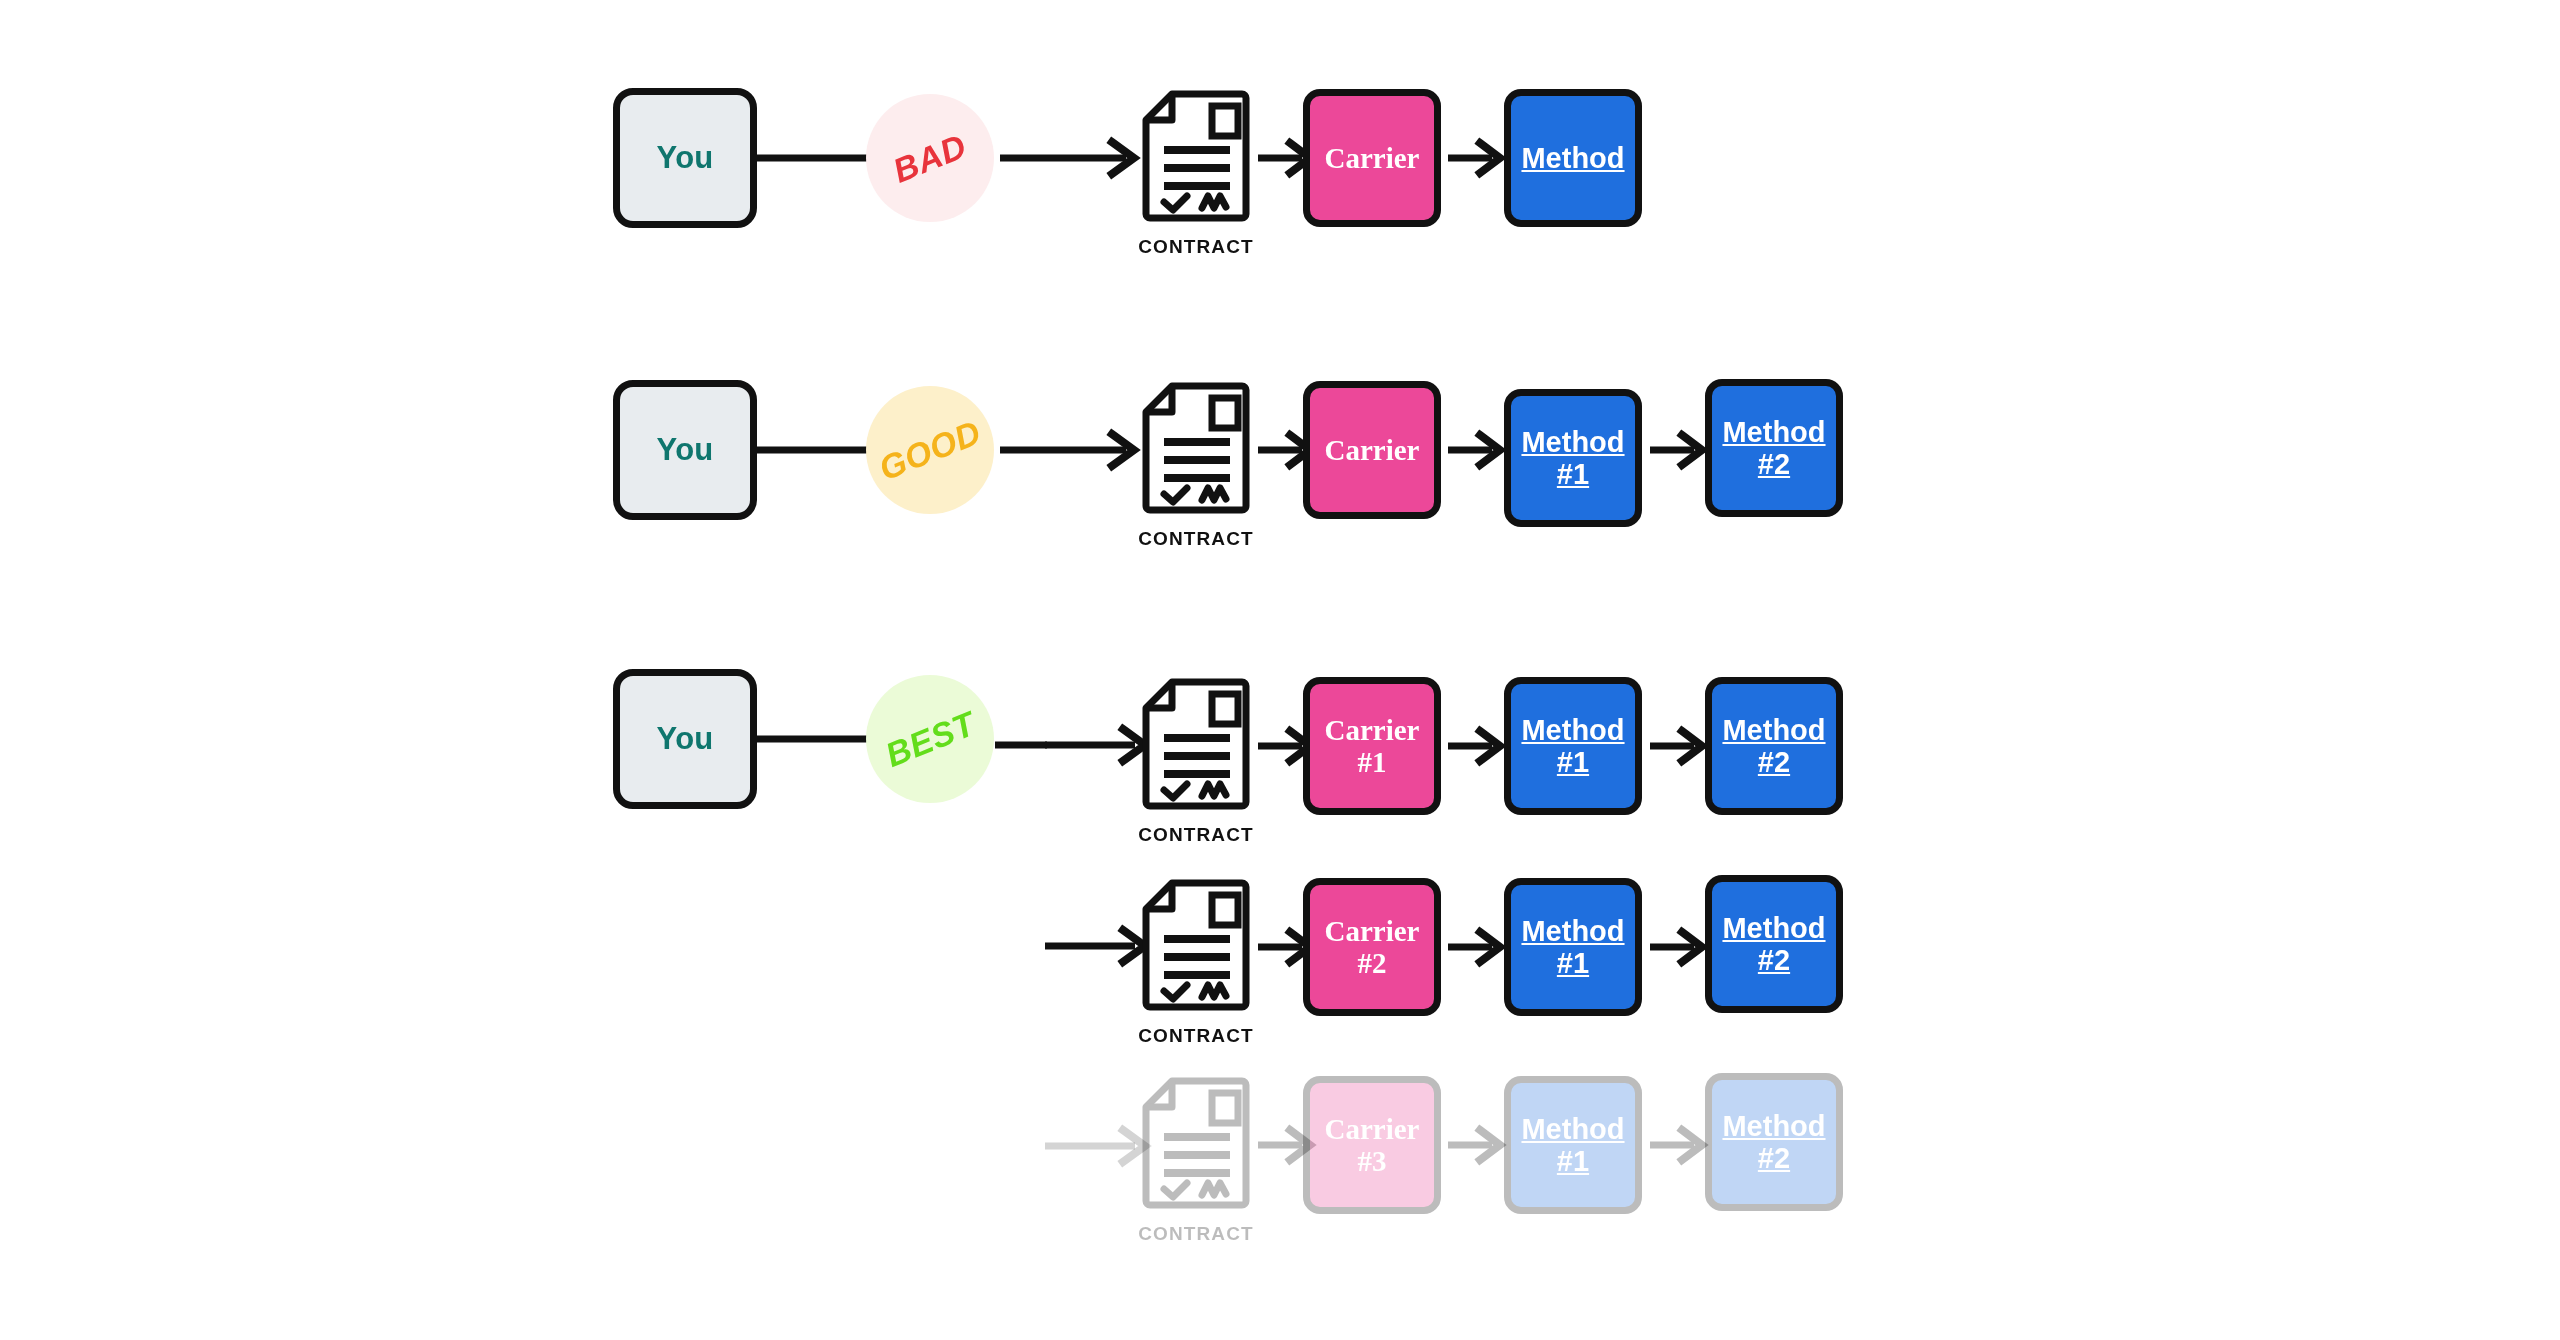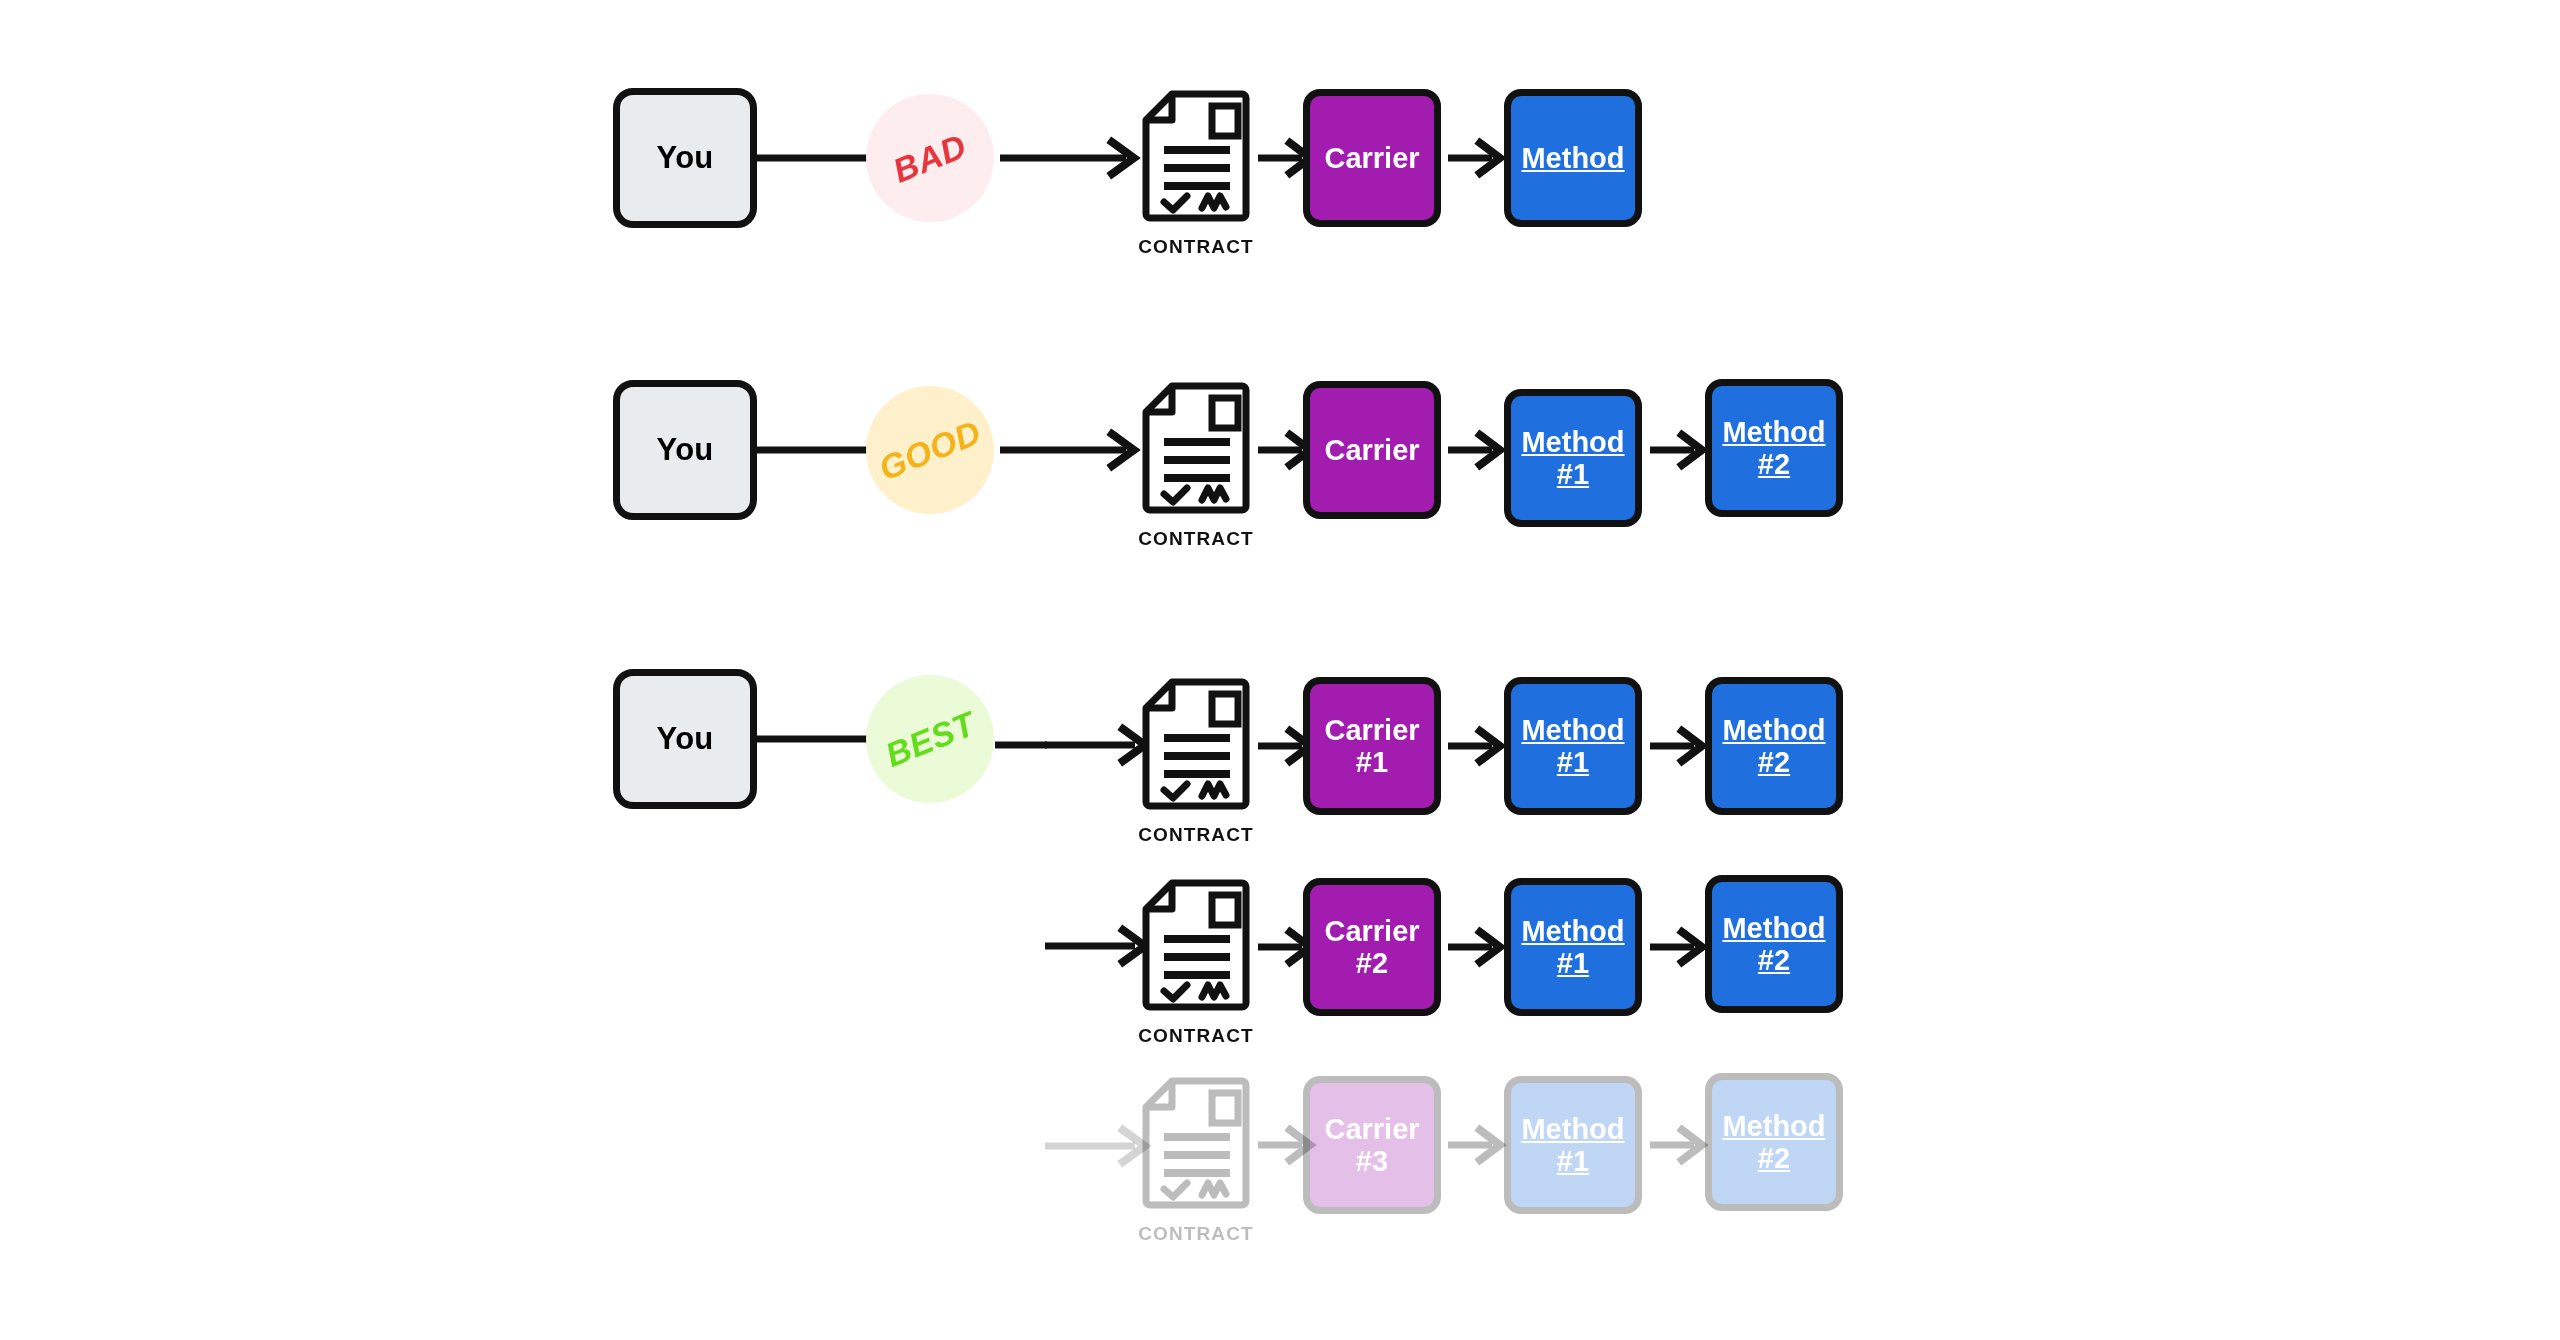--- a/index.html
+++ b/index.html
@@ -34,21 +34,21 @@
 
   
   .you-box {
     width: 144px;
     height: 140px;
     background: #E8ECEF;
     border: 7px solid #111111;
     border-radius: 20px;
     font-size: 31px;
     font-weight: 700;
-    color: #000000;
+    color: #0f766e;
     letter-spacing: .2px;
   }
 
   
   .verdict {
     width: 128px;
     height: 128px;
     border-radius: 50%;
     font-size: 34px;
     font-weight: 800;
@@ -70,21 +70,21 @@
     height: 138px;
     border: 7px solid #111111;
     border-radius: 17px;
     color: #ffffff;
     font-size: 29px;
     font-weight: 700;
     line-height: 1.12;
     flex-direction: column;
   }
   .pbox .l2 { display: block; }
-  .pbox-carrier { background: #a21caf; }
+  .pbox-carrier { background: #ec4899; font-family: Liberation Serif, serif; }
   .pbox-method  { background: #1F6FDE; text-decoration: underline; }
 
   
   .contract {
     position: absolute;
     width: 108px;
     height: 132px;
   }
   .contract svg { display: block; width: 108px; height: 132px; }
   .contract-label {

